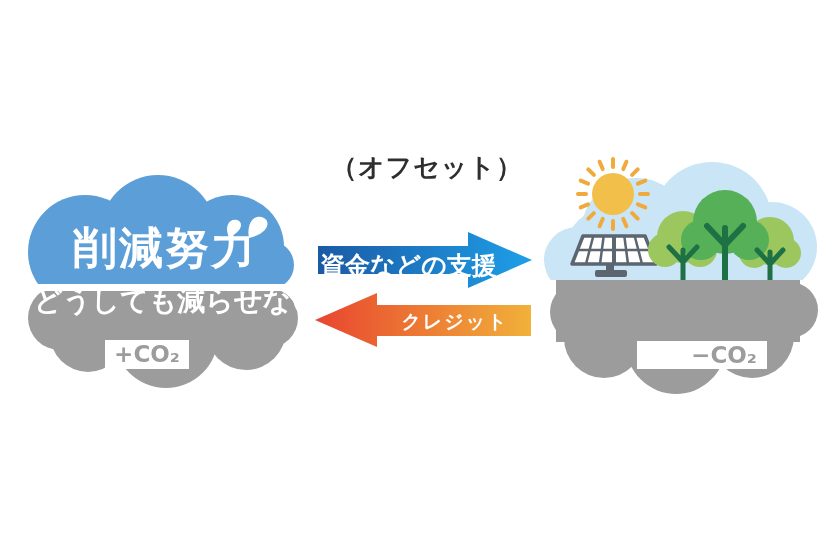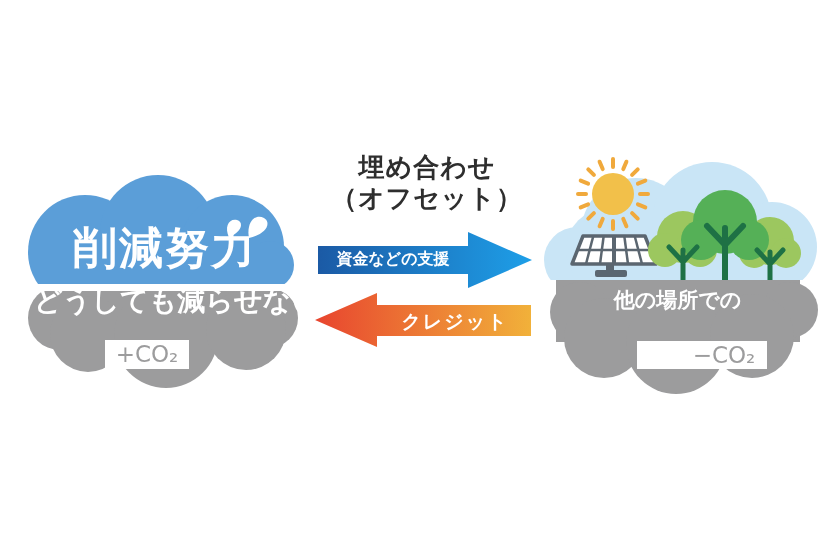--- a/index.html
+++ b/index.html
@@ -6,23 +6,23 @@
   .stage{
     position:relative;width:840px;height:560px;background:#ffffff;overflow:hidden;
     font-family:"DejaVu Sans","Liberation Sans",sans-serif;font-weight:700;
   }
   .stage svg{position:absolute;left:0;top:0;}
   .txt{position:absolute;text-align:center;color:#ffffff;font-weight:700;white-space:nowrap;}
   #title{left:317px;top:152px;width:220px;font-size:26px;line-height:31px;color:#2e2e2e;letter-spacing:1px;}
   #left-heading{left:45px;top:219px;width:240px;font-size:44px;letter-spacing:2px;}
   #left-desc{left:34px;top:288px;width:260px;font-size:28px;line-height:26px;}
   #right-desc{left:555px;top:287px;width:245px;font-size:21px;line-height:27px;}
-  #arrow-blue-label{left:320px;top:249px;width:146px;font-size:16px;letter-spacing:0px;}
+  #arrow-blue-label{left:320px;top:249px;width:146px;font-size:25px;letter-spacing:0px;}
   #arrow-orange-label{left:379px;top:309px;width:152px;font-size:19px;letter-spacing:2px;}
-  .badge{position:absolute;background:#ffffff;color:#9c9c9d;text-align:center;font-weight:400;}
+  .badge{position:absolute;background:#ffffff;color:#9c9c9d;text-align:center;font-weight:700;}
   #left-badge{left:105px;top:340px;width:84px;height:29px;font-size:23px;line-height:29px;}
   #right-badge{left:637px;top:341px;width:86px;height:28px;font-size:23px;line-height:28px;padding-left:44px;}
 </style>
 </head>
 <body>
 
 <div class="stage">
 
   <svg width="840" height="560" viewBox="0 0 840 560">
     <defs>
@@ -147,35 +147,33 @@
       <rect x="556" y="280" width="244" height="62"></rect>
       <circle cx="580" cy="312" r="30"></circle>
       <circle cx="790" cy="310" r="28"></circle>
       <circle cx="604" cy="338" r="40"></circle>
       <circle cx="676" cy="344" r="50"></circle>
       <circle cx="752" cy="336" r="42"></circle>
     </g>
   </svg>
 
   <div class="txt" id="title">
-    <div>埋め合わせ</div>
     <div>（オフセット）</div>
   </div>
 
   <div class="txt" id="left-heading">削減努力</div>
 
   <div class="txt" id="left-desc">
     <div>どうしても減らせない</div>
   </div>
 
   <div class="badge" id="left-badge">+CO₂</div>
 
   <div class="txt" id="arrow-blue-label">資金などの支援</div>
 
   <div class="txt" id="arrow-orange-label">クレジット</div>
 
   <div class="txt" id="right-desc">
-    <div>他の場所での</div>
   </div>
 
   <div class="badge" id="right-badge">−CO₂</div>
 
 </div>
 
 </body></html>

